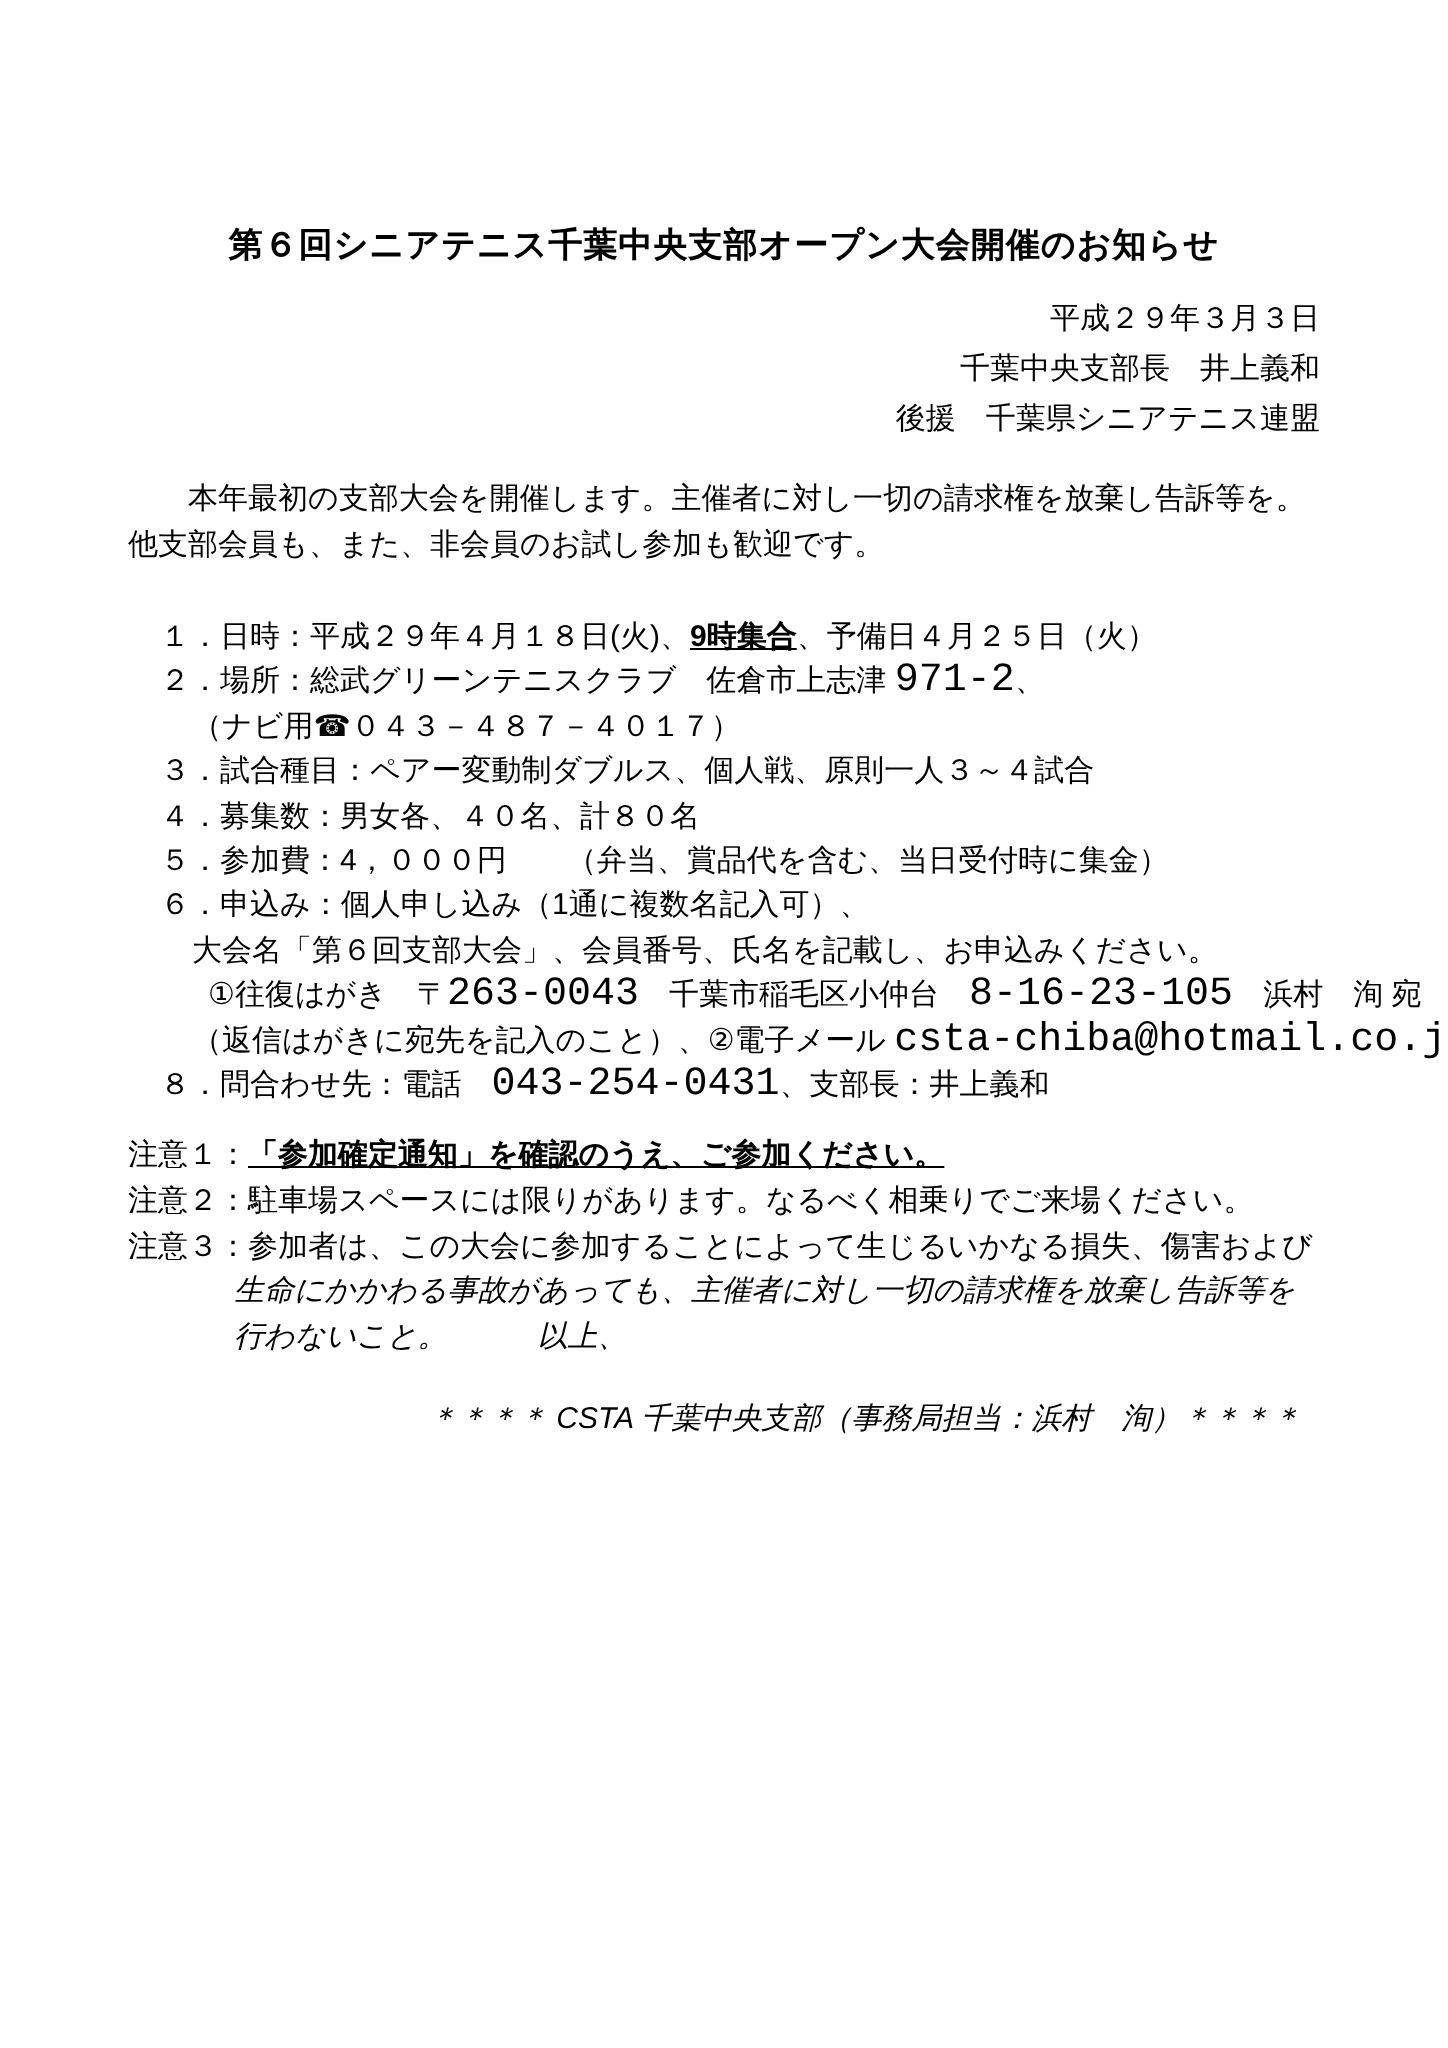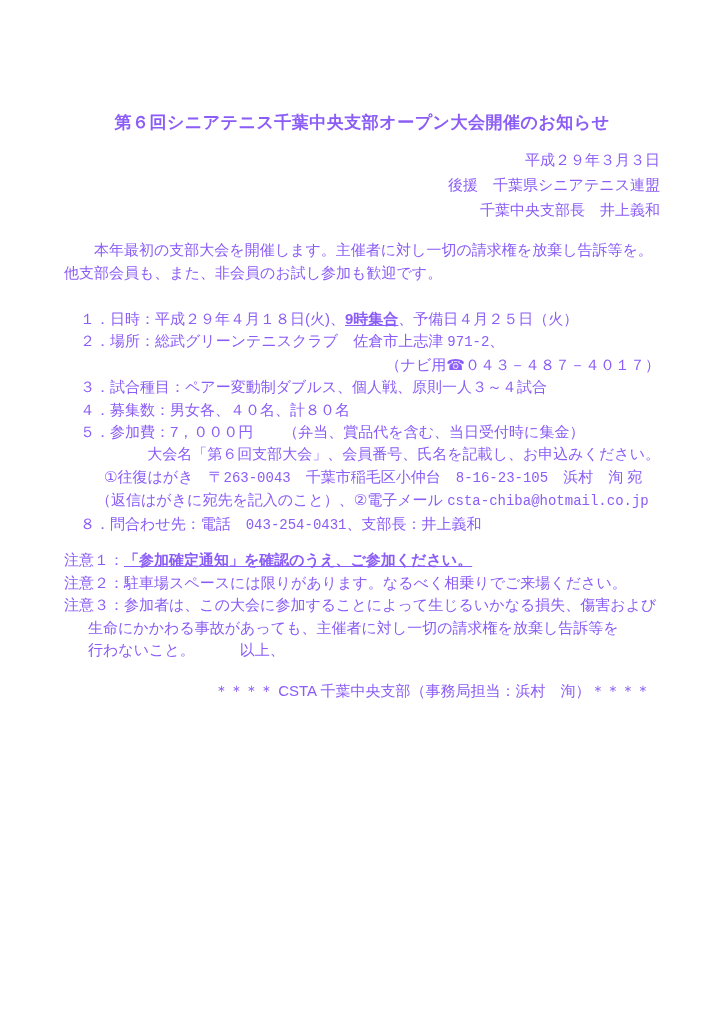--- a/index.html
+++ b/index.html
@@ -1,78 +1,79 @@
 <!DOCTYPE html>
 <html lang="ja"><head>
 <meta charset="utf-8">
 <style>
   html,body{margin:0;padding:0;background:#ffffff;}
   .page{
     position:relative;
     width:724px;height:1024px;
     background:#ffffff;
-    color:#8b5cf6;
+    color:#000000;
     font-family:"Liberation Sans","DejaVu Sans",sans-serif;
     font-size:15px;
     overflow:hidden;
   }
   .content{padding:111px 64px 0 64px;}
   .title{
     font-size:17px;font-weight:bold;text-align:center;
     margin:0 0 13px 0;line-height:23px;letter-spacing:0.5px;
   }
   .meta{text-align:right;line-height:25px;margin-bottom:16px;}
   .intro{line-height:23px;margin-bottom:24px;}
   .indent1{text-indent:30px;}
   .list{line-height:22.4px;}
   .li{margin-left:16px;white-space:nowrap;}
-  .sub-a{margin-left:32px;white-space:nowrap;text-align:right;}
+  .sub-a{margin-left:32px;white-space:nowrap;}
   .sub-b{margin-left:40px;white-space:nowrap;}
   .sub-c{margin-left:32px;white-space:nowrap;}
   .notes{margin-top:13px;line-height:22.6px;}
   .note{white-space:nowrap;}
-  .note-cont{margin-left:24px;white-space:nowrap;}
-  .footer{margin-top:20px;margin-left:150px;white-space:nowrap;}
+  .note-cont{margin-left:53px;white-space:nowrap;font-style:italic;}
+  .footer{margin-top:20px;margin-left:150px;white-space:nowrap;font-style:italic;}
   .b{font-weight:bold;text-decoration:underline;}
-  .mono{font-family:"Liberation Mono","DejaVu Sans Mono",monospace;font-size:14px;}
+  .mono{font-family:"Liberation Mono","DejaVu Sans Mono",monospace;font-size:20px;}
   .phone{font-size:15px;}
 </style>
 </head>
 <body>
 
 <div class="page">
   <div class="content">
 
     <h1 class="title">第６回シニアテニス千葉中央支部オープン大会開催のお知らせ</h1>
 
     <div class="meta">
       <div>平成２９年３月３日</div>
+      <div>千葉中央支部長　井上義和</div>
       <div>後援　千葉県シニアテニス連盟</div>
-      <div>千葉中央支部長　井上義和</div>
     </div>
 
     <div class="intro">
       <div class="indent1">本年最初の支部大会を開催します。主催者に対し一切の請求権を放棄し告訴等を。</div>
       <div>他支部会員も、また、非会員のお試し参加も歓迎です。</div>
     </div>
 
     <div class="list">
 
       <div class="li"><span>１．</span><span>日時：平成２９年４月１８日(火)、</span><span class="b">9時集合</span><span>、予備日４月２５日（火）</span></div>
 
       <div class="li"><span>２．</span><span>場所：総武グリーンテニスクラブ　佐倉市上志津 </span><span class="mono">971-2</span><span>、</span></div>
 
       <div class="sub-a"><span>（ナビ用</span><span class="phone">☎</span><span>０４３－４８７－４０１７）</span></div>
 
       <div class="li"><span>３．</span><span>試合種目：ペアー変動制ダブルス、個人戦、原則一人３～４試合</span></div>
 
       <div class="li"><span>４．</span><span>募集数：男女各、４０名、計８０名</span></div>
 
-      <div class="li"><span>５．</span><span>参加費：7，０００円　　（弁当、賞品代を含む、当日受付時に集金）</span></div>
+      <div class="li"><span>５．</span><span>参加費：4，０００円　　（弁当、賞品代を含む、当日受付時に集金）</span></div>
 
+      <div class="li"><span>６．</span><span>申込み：個人申し込み（1通に複数名記入可）、</span></div>
 
       <div class="sub-a"><span>大会名「第６回支部大会」、会員番号、氏名を記載し、お申込みください。</span></div>
 
       <div class="sub-b"><span>①往復はがき　〒</span><span class="mono">263-0043</span><span>　千葉市稲毛区小仲台　</span><span class="mono">8-16-23-105</span><span>　浜村　洵 宛</span></div>
 
       <div class="sub-c"><span>（返信はがきに宛先を記入のこと）、②電子メール </span><span class="mono">csta-chiba@hotmail.co.jp</span></div>
 
 
       <div class="li"><span>８．</span><span>問合わせ先：電話　</span><span class="mono">043-254-0431</span><span>、支部長：井上義和</span></div>
 

